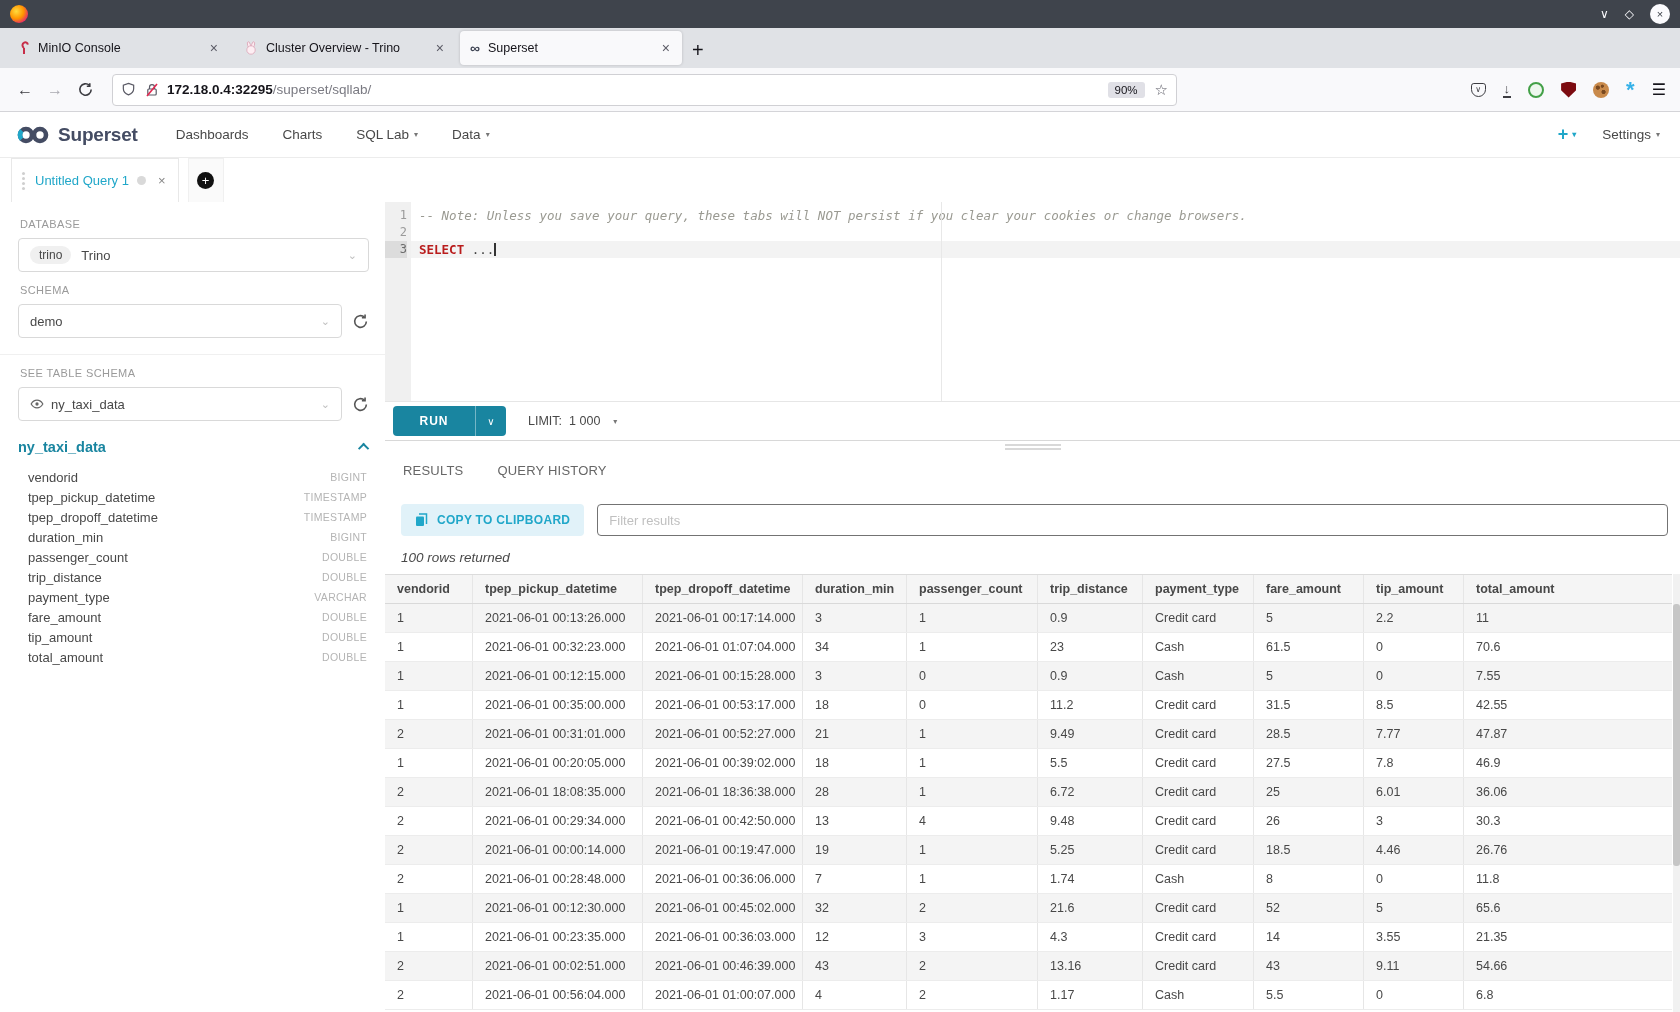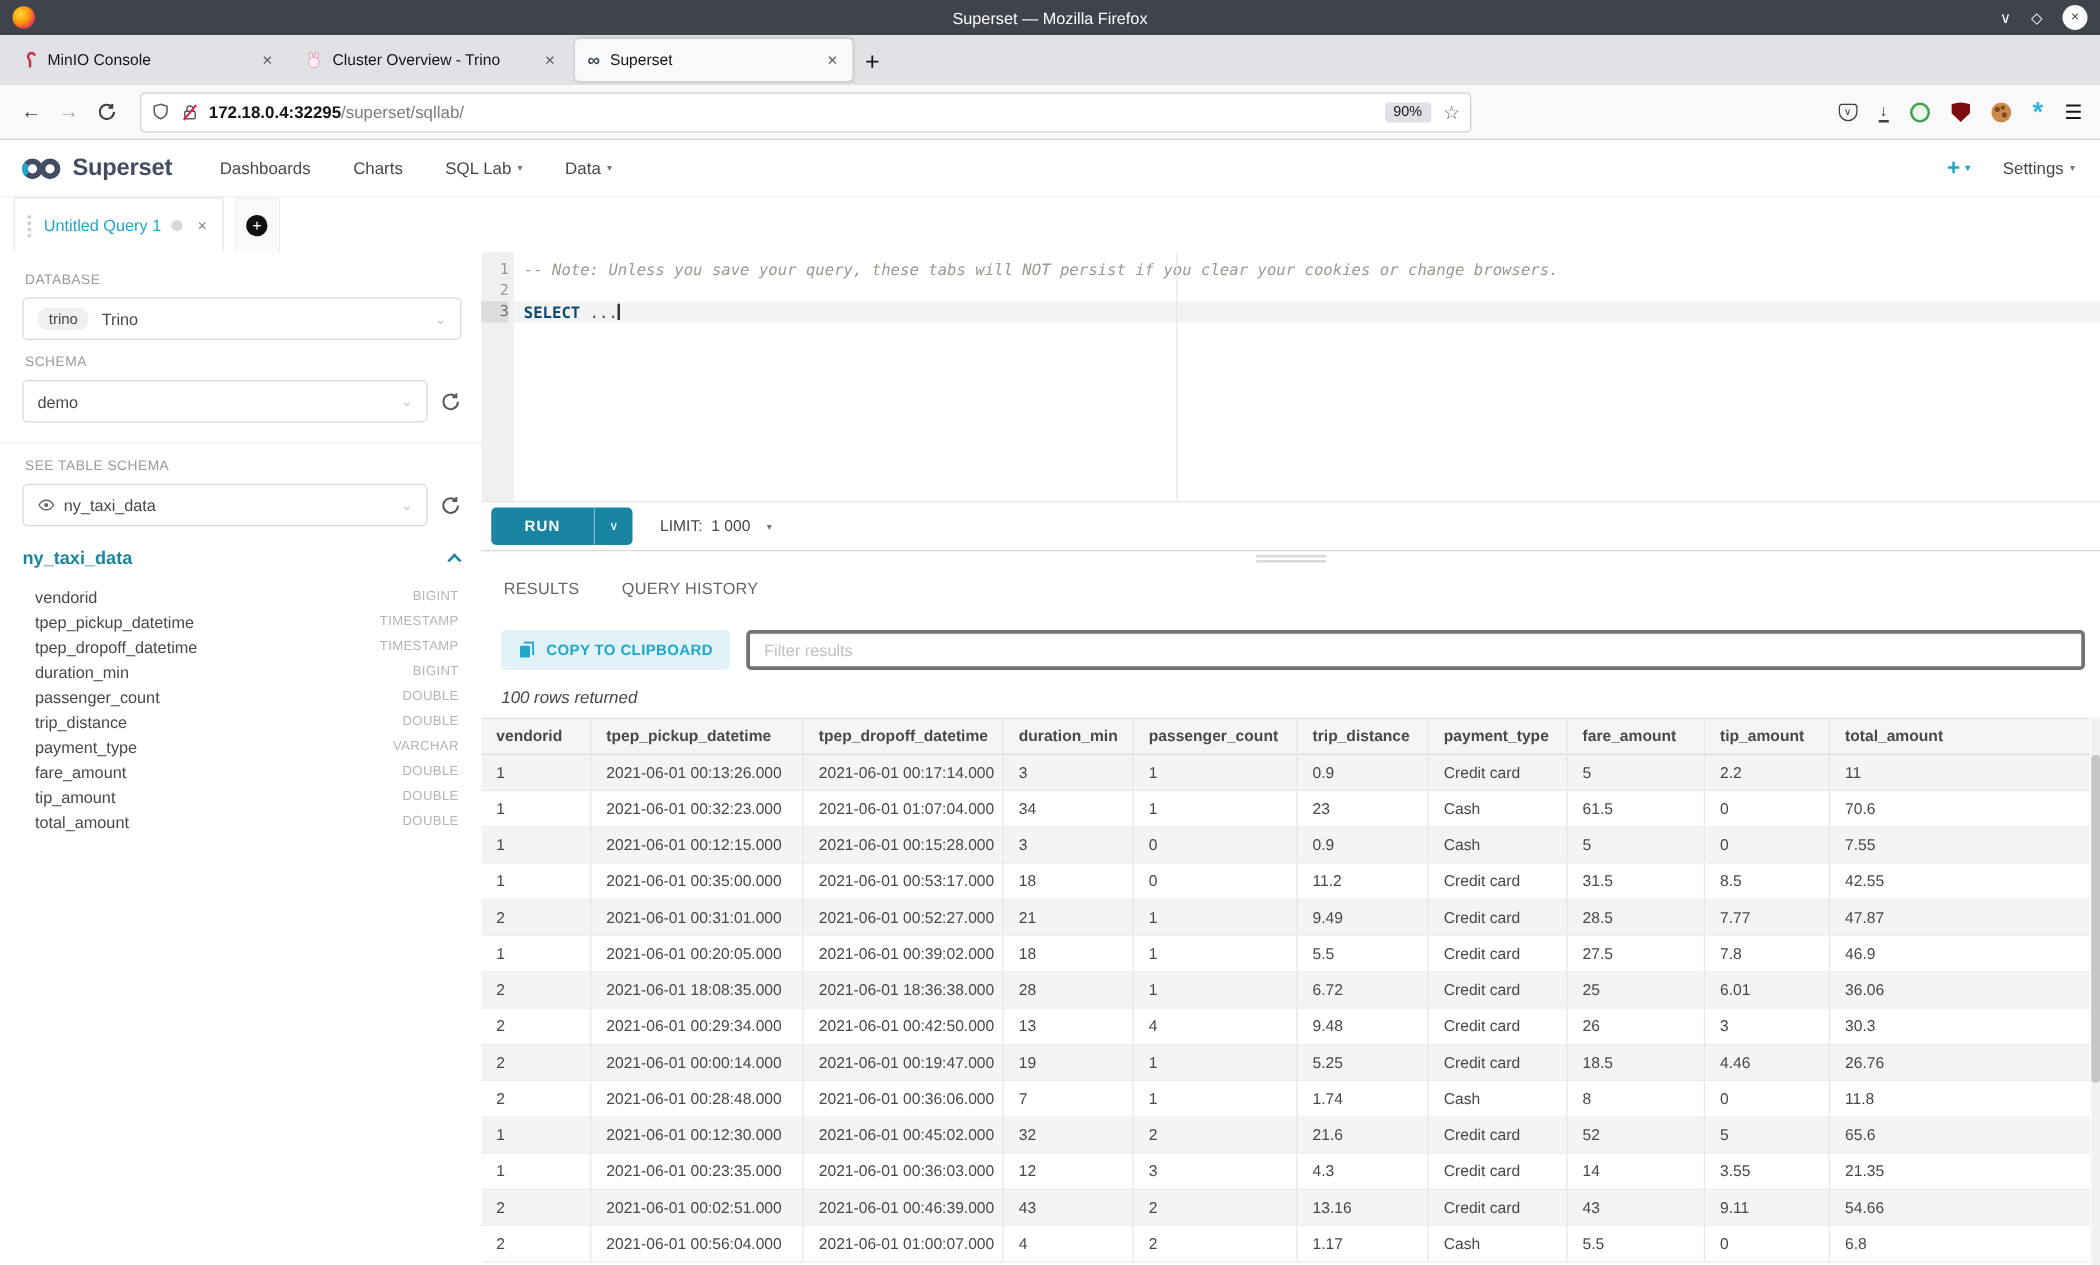--- a/index.html
+++ b/index.html
@@ -101,21 +101,21 @@
   
   .content { flex:1; display:flex; flex-direction:column; background:#fff; }
   .editor { position:relative; height:200px; border-bottom:1px solid #e6e6e6; font-family:"DejaVu Sans Mono", monospace; font-size:12.5px; }
   .gutter { position:absolute; left:0; top:0; bottom:0; width:26px; background:#f0f0f0; color:#9a9a9a;
     text-align:right; padding:5px 4px 0 0; line-height:17px; font-size:12px; }
   .gutter .gl.active { background:#dcdcdc; color:#6b6b6b; }
   .code { position:absolute; left:26px; right:0; top:0; bottom:0; padding-top:5px; line-height:17px; }
   .codeline { padding-left:8px; height:17px; white-space:pre; }
   .codeline.active { background:#f3f3f3; }
   .comment { color:#9a9a92; font-style:italic; }
-  .kw { font-weight:bold; color:#0c4a6e; }
+  .kw { font-weight:bold; color:#b91c1c; }
   .dots { color:#444; }
   .cursor { display:inline-block; width:1.5px; height:13px; background:#333; vertical-align:-2px; }
   .printmargin { position:absolute; left:556px; top:0; bottom:0; width:1px; background:#e8e8e8; }
 
   
   .runbar { height:38px; display:flex; align-items:center; padding:0 10px 0 8px; }
   .runbtn { height:30px; display:flex; align-items:stretch; background:#1985a0; border-radius:4px; overflow:hidden; color:#fff; }
   .run-main { width:82px; display:flex; align-items:center; justify-content:center; font-size:12px; font-weight:bold; letter-spacing:1px; }
   .run-caret { width:31px; display:flex; align-items:center; justify-content:center; border-left:1px solid rgba(255,255,255,.4); font-size:10px; }
   .limit { display:flex; align-items:center; gap:7px; margin-left:22px; font-size:12.5px; color:#484848; }
@@ -131,21 +131,21 @@
   .splitter { height:10px; border-top:1px solid #d8d8d8; display:flex; justify-content:center; align-items:center; }
   .grip { width:56px; height:6px; border-top:2px solid #d8d8d8; border-bottom:2px solid #d8d8d8; margin-top:2px; }
 
   
   .stabs { height:42px; display:flex; align-items:stretch; gap:34px; padding-left:18px; }
   .stab { display:flex; align-items:center; font-size:13px; color:#666; letter-spacing:.2px; border-bottom:2px solid transparent; }
   .stab.active { color:#444; border-bottom-color:#2b4a63; }
   .filterrow { display:flex; align-items:center; margin:12px 12px 0 16px; }
   .copyclip { height:32px; background:#e1f2f9; border-radius:4px; color:#20a7c9; font-size:12px; font-weight:bold;
     letter-spacing:.3px; display:flex; align-items:center; gap:9px; padding:0 14px; }
-  .filterinput { flex:1; height:32px; margin-left:13px; border:3px solid #737373; border-radius:4px;
+  .filterinput { flex:1; height:32px; margin-left:13px; border:1px solid #737373; border-radius:4px;
     font-size:13px; color:#484848; padding:0 11px; font-family:"Liberation Sans", sans-serif; }
   .filterinput::placeholder { color:#c0c0c0; }
   .rowsret { margin:14px 0 0 16px; font-size:13.5px; color:#484848;font-style:italic; }
 
   
   .tablewrap { position:relative; flex:1; margin-top:9px; overflow:hidden; padding-right:8px; }
   .ttable { width:100%; }
   .tr { display:flex; height:29px; border-bottom:1px solid #ececec; background:#fff; }
   .tr.alt { background:#f4f4f4; }
   .tr.head { height:30px; background:#f5f5f5; border-top:1px solid #dcdcdc; border-bottom:1px solid #d9d9d9; }
@@ -160,21 +160,20 @@
   .vscroll { position:absolute; right:0; top:0; bottom:0; width:7px; background:#f1f1f1; }
   .vthumb { position:absolute; right:0; top:30px; width:7px; height:262px; background:#c6c6c6; border-radius:3px; }
 </style>
 </head>
 <body>
 
 <div class="screen">
 
   <div class="titlebar">
     <div class="ff-logo"></div>
-    <div class="win-title">Superset — Mozilla Firefox</div>
     <div class="win-controls">
       <span class="win-btn">∨</span>
       <span class="win-btn">◇</span>
       <span class="win-close">×</span>
     </div>
   </div>
 
   <div class="tabbar">
     <div class="btab">
       <svg width="12" height="14" viewBox="0 0 12 14">

